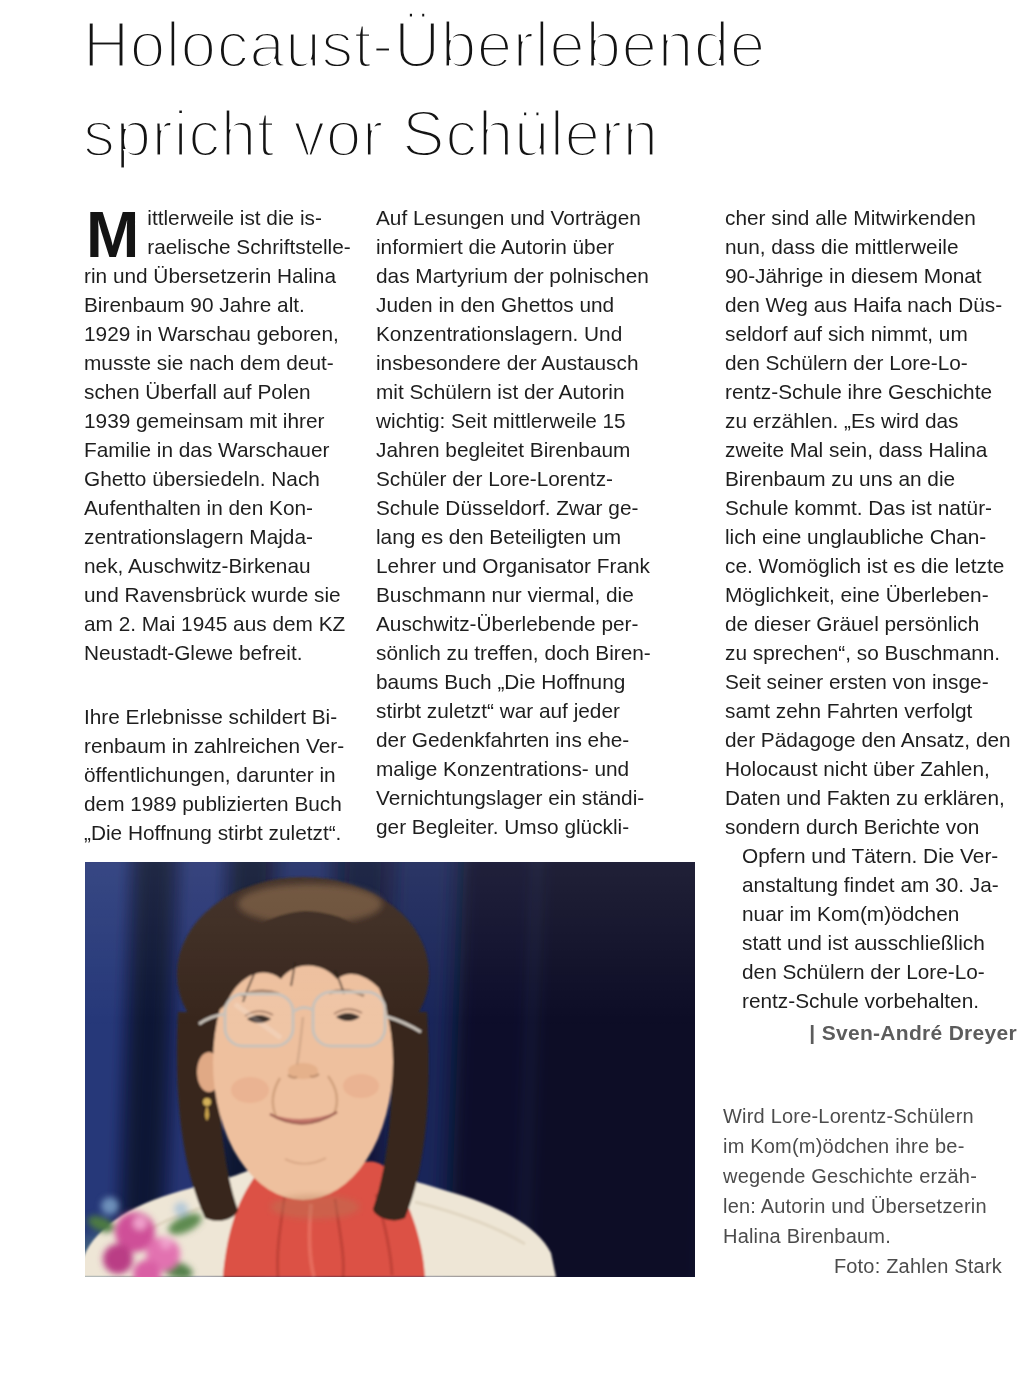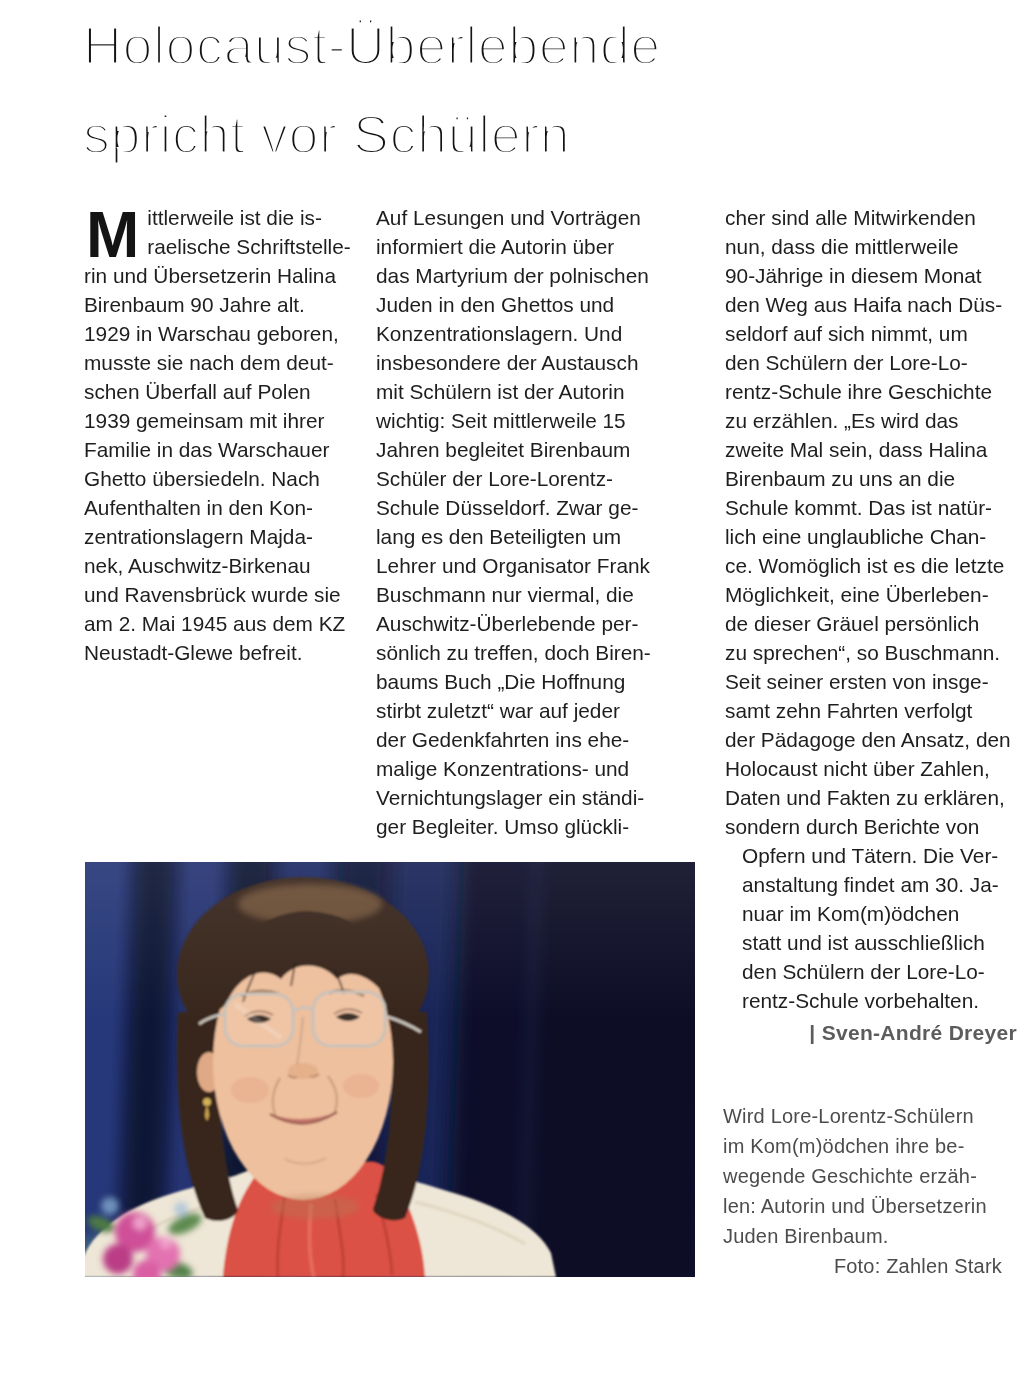--- a/index.html
+++ b/index.html
@@ -8,21 +8,21 @@
     background:#ffffff;
     font-family:"Liberation Sans",sans-serif;
     position:relative;
     overflow:hidden;
   }
   .page{position:absolute;inset:0;}
 
   
   .headline{
     position:absolute;left:83px;top:1px;margin:0;
-    font-size:54px;line-height:89px;font-weight:400;
+    font-size:64px;line-height:89px;font-weight:400;
     color:#141414;
     -webkit-text-stroke:3px #ffffff;
     letter-spacing:0.5px;
     white-space:pre-line;
   }
 
   
   .col{
     position:absolute;top:203px;width:306px;
     font-size:20.8px;line-height:29px;color:#1e1e1e;
@@ -79,20 +79,25 @@
 schen Überfall auf Polen
 1939 gemeinsam mit ihrer
 Familie in das Warschauer
 Ghetto übersiedeln. Nach
 Aufenthalten in den Kon-
 zentrationslagern Majda-
 nek, Auschwitz-Birkenau
 und Ravensbrück wurde sie
 am 2. Mai 1945 aus dem KZ
 Neustadt-Glewe befreit.</span></p>
+    <p class="para-gap">Ihre Erlebnisse schildert Bi-
+renbaum in zahlreichen Ver-
+öffentlichungen, darunter in
+dem 1989 publizierten Buch
+„Die Hoffnung stirbt zuletzt“.</p>
   </div>
 
   <div class="col" id="col2">
     <p>Auf Lesungen und Vorträgen
 informiert die Autorin über
 das Martyrium der polnischen
 Juden in den Ghettos und
 Konzentrationslagern. Und
 insbesondere der Austausch
 mit Schülern ist der Autorin
@@ -250,17 +255,17 @@
 
       <rect width="610" height="415" fill="url(#topLight)"></rect>
     </svg>
   </div>
 
   <div class="caption">
     <p>Wird Lore-Lorentz-Schülern
 im Kom(m)ödchen ihre be-
 wegende Geschichte erzäh-
 len: Autorin und Übersetzerin
-Juden Birenbaum.</p>
+Halina Birenbaum.</p>
     <div class="credit">Foto: Zahlen Stark</div>
   </div>
 
 </div>
 
 </body></html>

